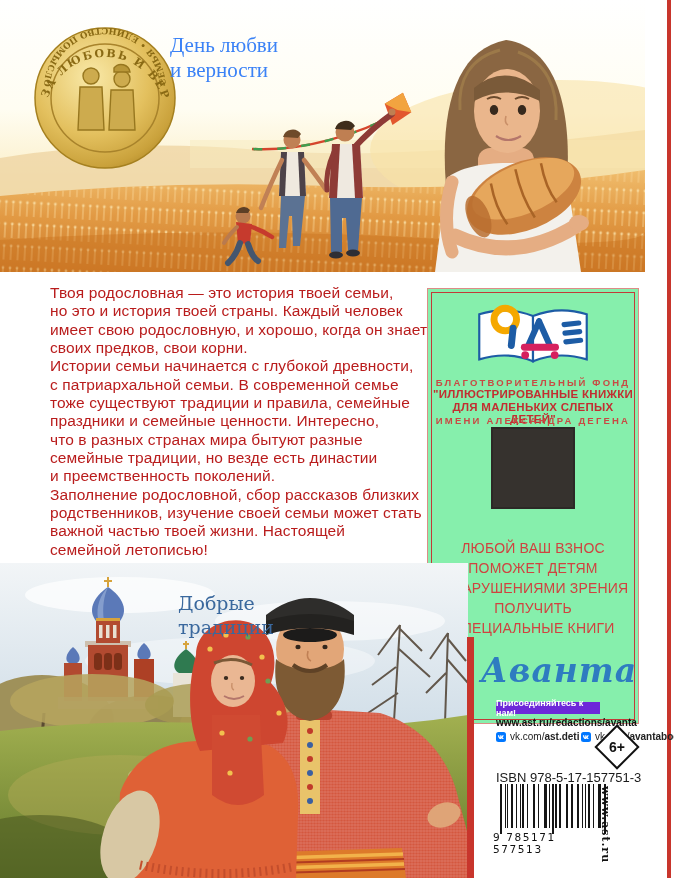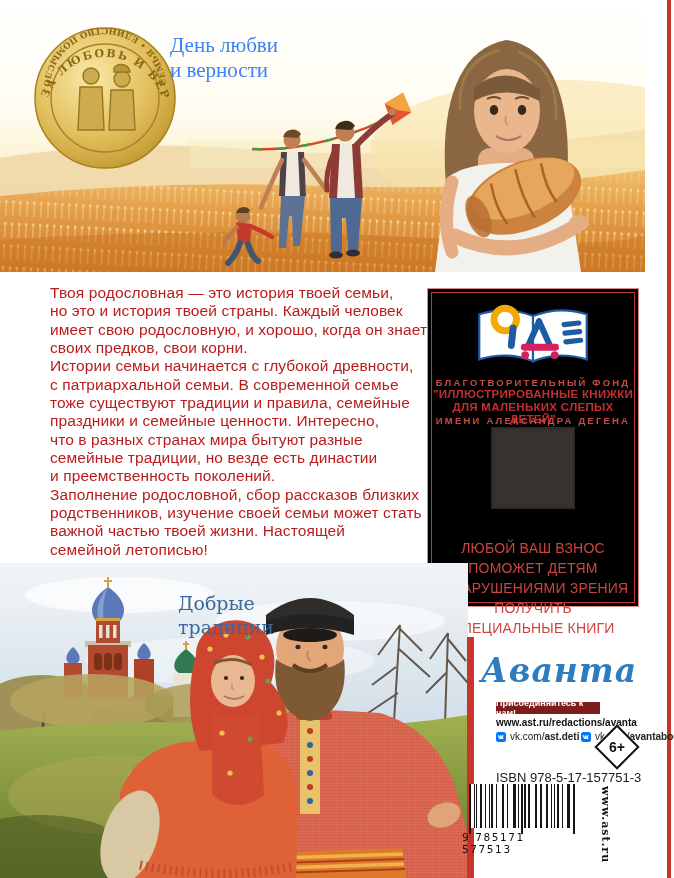--- a/index.html
+++ b/index.html
@@ -9,21 +9,21 @@
   
   .top-photo{position:absolute;left:0;top:0;width:645px;height:272px;}
   .top-photo svg{display:block;width:100%;height:100%;}
   .top-caption{position:absolute;left:170px;top:33px;font-family:Liberation Serif, serif;
         font-size:21px;line-height:25px;color:#3b82f6;}
   .medal{position:absolute;left:33px;top:26px;width:144px;height:144px;}
   
   .annotation{position:absolute;left:50px;top:284px;width:388px;font-size:15.5px;
         line-height:18.35px;color:#b91c1c;letter-spacing:.1px;}
   
-  .fund-panel{position:absolute;left:427px;top:288px;width:212px;height:319px;background:#000000;
+  .fund-panel{position:absolute;left:427px;top:288px;width:212px;height:436px;background:#86efac;
         border:1px solid #dc8d86;box-sizing:border-box;}
   .fund-panel::before{content:"";position:absolute;inset:3px;border:1px solid #c23a38;pointer-events:none;}
   .fund-logo{position:absolute;left:50%;top:8px;transform:translateX(-50%);width:128px;height:78px;}
   .org-type,.org-name3{position:absolute;left:0;width:100%;text-align:center;font-size:9.5px;
         font-weight:700;letter-spacing:2.2px;color:#c84a44;}
   .org-type{top:88px;}
   .org-name1,.org-name2{position:absolute;left:0;width:100%;text-align:center;font-size:11.5px;
         font-weight:700;color:#c22e31;letter-spacing:.3px;}
   .org-name1{top:99px;}
   .org-name2{top:112px;}
@@ -37,33 +37,33 @@
   .bottom-photo svg{display:block;width:100%;height:100%;}
   .bottom-caption{position:absolute;left:178px;top:591px;font-family:"DejaVu Serif",serif;
         font-size:19px;line-height:24px;color:#3a689d;}
   
   .red-strip{position:absolute;left:467px;top:637px;width:7px;height:241px;background:#c8352c;}
   .edge-line{position:absolute;left:667px;top:0;width:4px;height:878px;background:#c8352c;}
   
   .brand{position:absolute;left:474px;top:651px;width:170px;text-align:center;
         font-family:"DejaVu Serif",serif;font-style:italic;font-weight:700;font-size:33px;
         color:#2e7cc0;letter-spacing:1px;}
-  .join-banner{position:absolute;left:496px;top:702px;width:104px;height:12px;background:#7f1d1d;
+  .join-banner{position:absolute;left:496px;top:702px;width:104px;height:12px;background:#6d28d9;
         color:#fff;font-size:9px;font-weight:700;display:flex;align-items:center;justify-content:center;}
   .site-link{position:absolute;left:496px;top:717px;font-size:10px;font-weight:700;color:#111;}
   .social{position:absolute;left:496px;top:732px;display:flex;flex-direction:row;gap:1.5px;}
   .social-row{display:flex;align-items:center;gap:4px;font-size:10px;color:#222;height:9.5px;}
   .social-row b{font-weight:700;}
   .sicon{width:10px;height:10px;display:inline-block;flex:0 0 auto;}
   .sicon svg{display:block;width:10px;height:10px;}
   .age-badge{position:absolute;left:601px;top:731px;width:28px;height:28px;border:2.5px solid #111;
         background:#fff;transform:rotate(45deg);display:flex;align-items:center;justify-content:center;}
   .age-badge span{transform:rotate(-45deg);font-size:14px;font-weight:700;color:#111;}
   .isbn{position:absolute;left:496px;top:770px;font-size:13px;color:#1a1a1a;}
-  .barcode{position:absolute;left:461px;top:784px;width:106px;padding-left:8px;}
+  .barcode{position:absolute;left:492px;top:784px;width:106px;padding-left:8px;}
   .bars{position:relative;height:44px;background-color:#fff;
         background-image:repeating-linear-gradient(90deg,#161616 0 2px,transparent 2px 5px,#161616 5px 6px,transparent 6px 11px),
                          repeating-linear-gradient(90deg,transparent 0 7px,#161616 7px 8px,transparent 8px 13px);}
   .guard{position:absolute;top:0;width:2px;height:50px;background:#161616;}
   .g-l{left:0;} .g-m{left:52px;} .g-r{right:0;}
   .barcode-digits{margin-top:3px;margin-left:-7px;font-size:10.5px;letter-spacing:1.6px;
         font-family:"DejaVu Sans",sans-serif;color:#111;}
   .site-vertical{position:absolute;left:599px;top:786px;writing-mode:vertical-rl;
         font-family:"DejaVu Serif",serif;font-weight:700;font-size:11px;color:#111;letter-spacing:1px;}
 </style>

